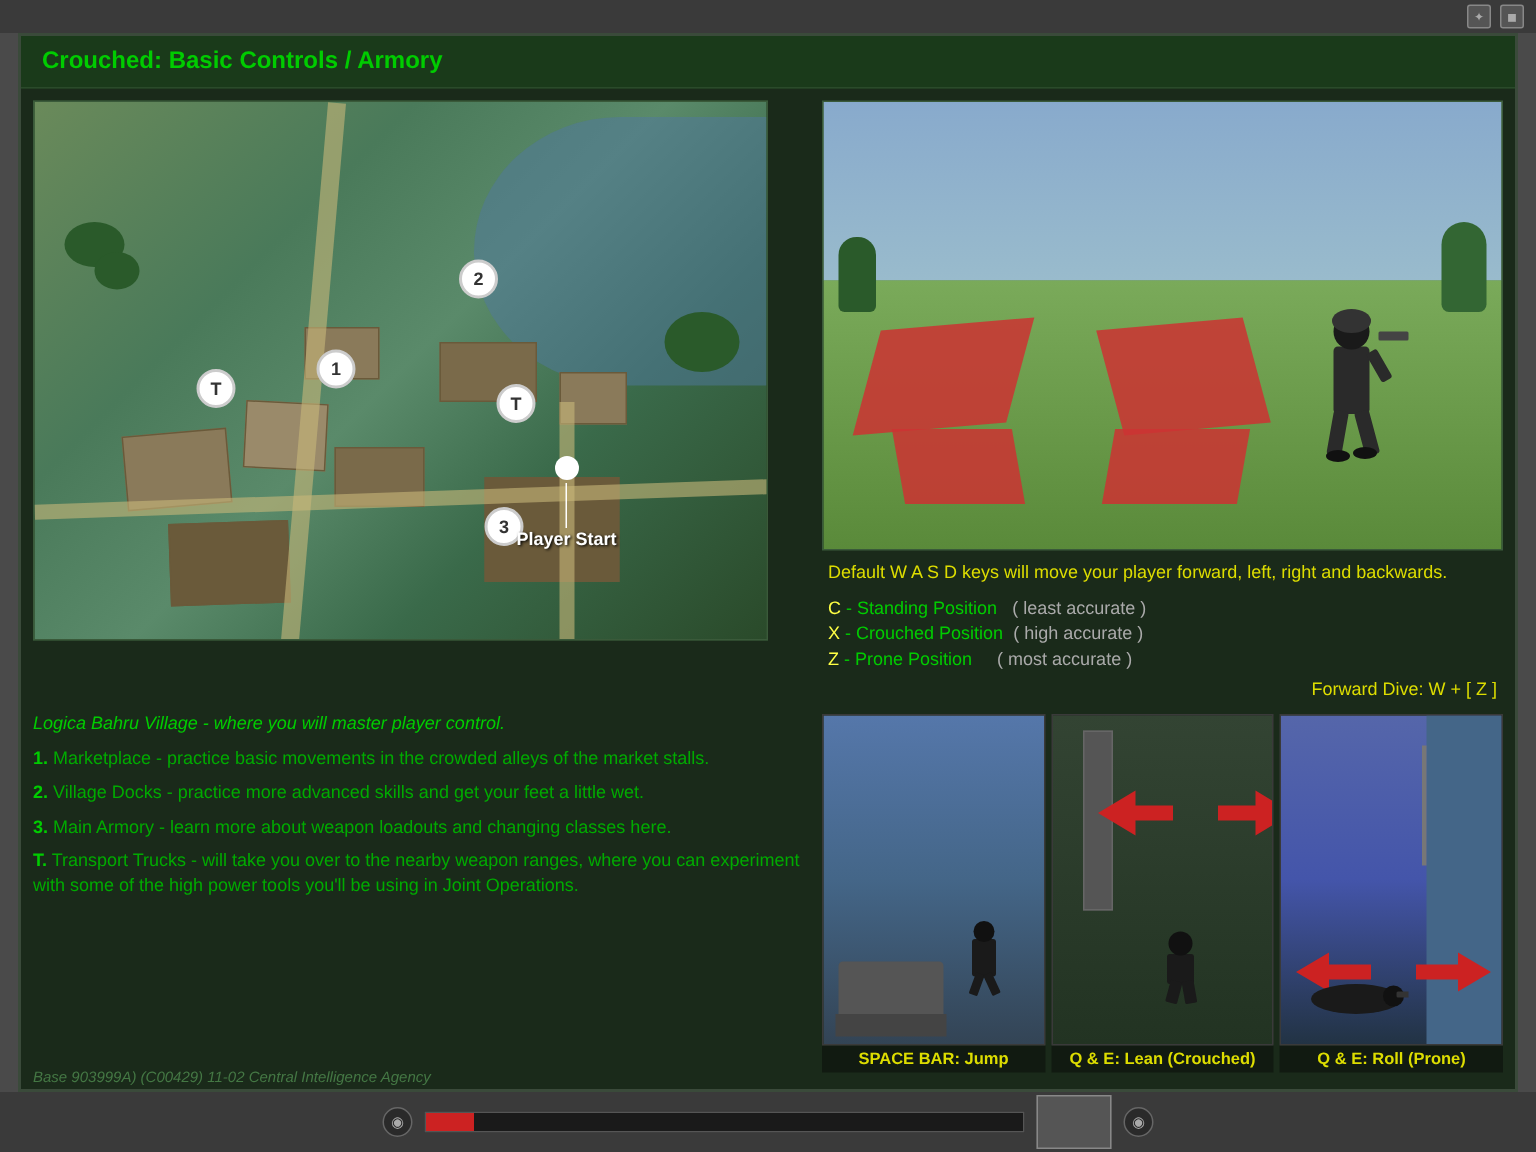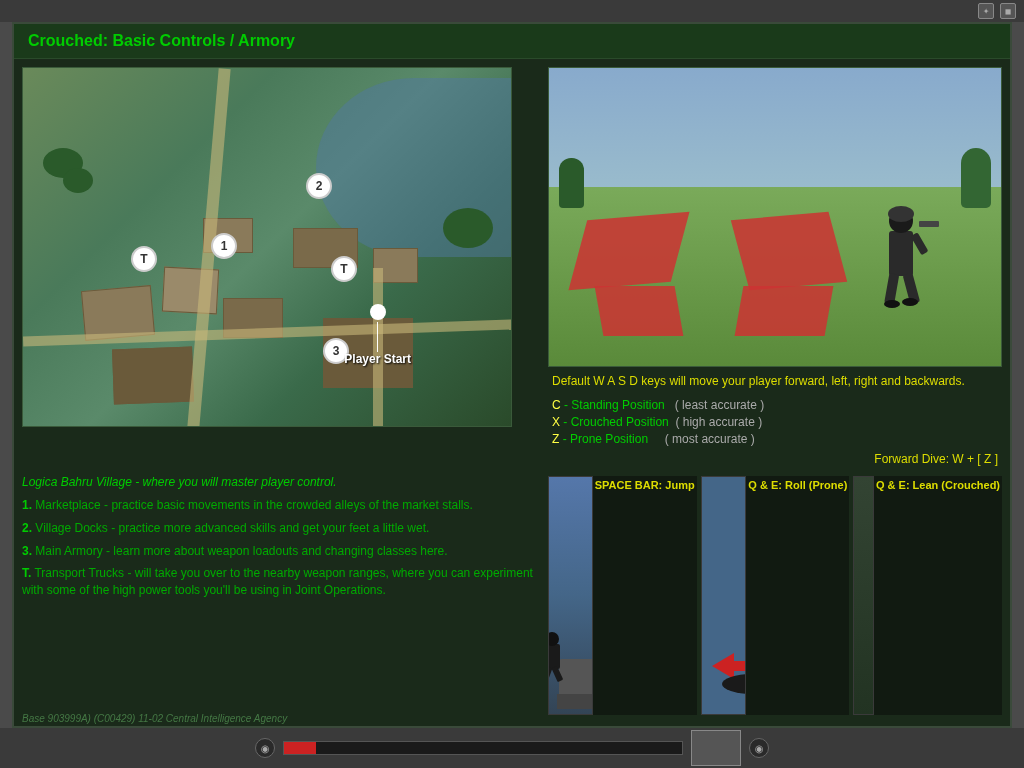--- a/index.html
+++ b/index.html
@@ -261,21 +261,21 @@
       display: flex;
       gap: 4px;
       margin-top: 4px;
       flex: 1;
       min-height: 0;
     }
 
     .screenshot-item {
       flex: 1;
       display: flex;
-      flex-direction: row;
+      flex-direction: column;
     }
 
     .screenshot-img {
       flex: 1;
       background: #2a2a2a;
       border: 1px solid #3a3a3a;
       position: relative;
       overflow: hidden;
       min-height: 130px;
     }
@@ -541,44 +541,20 @@
                 <rect x="12" y="15" width="16" height="25" fill="#1a1a1a" rx="2"></rect>
                 <circle cx="20" cy="10" r="7" fill="#111"></circle>
                 <rect x="14" y="38" width="6" height="15" fill="#1a1a1a" rx="1" transform="rotate(20,17,40)"></rect>
                 <rect x="20" y="38" width="6" height="15" fill="#1a1a1a" rx="1" transform="rotate(-25,23,40)"></rect>
               </svg>
             </div>
             <div class="screenshot-label">SPACE BAR: Jump</div>
           </div>
 
           <div class="screenshot-item">
-            <div class="screenshot-img screenshot-roll">
-
-              <div style="position:absolute;right:0;top:0;bottom:0;width:50px;background:#446688"></div>
-
-              <div style="position:absolute;right:50px;top:20px;width:3px;height:80px;background:#777"></div>
-
-              <svg style="position:absolute;left:10px;bottom:30px;width:130px;height:35px" viewBox="0 0 130 35">
-
-                <polygon points="0,17 22,4 22,12 50,12 50,22 22,22 22,30" fill="#cc2222"></polygon>
-
-                <polygon points="130,17 108,4 108,12 80,12 80,22 108,22 108,30" fill="#cc2222"></polygon>
-              </svg>
-
-              <svg style="position:absolute;left:15px;bottom:15px;width:70px;height:35px" viewBox="0 0 70 35">
-                <ellipse cx="35" cy="20" rx="30" ry="10" fill="#1a1a1a"></ellipse>
-                <circle cx="60" cy="18" r="7" fill="#111"></circle>
-
-                <rect x="62" y="15" width="20" height="4" fill="#333" rx="1"></rect>
-              </svg>
-            </div>
-            <div class="screenshot-label">Q &amp; E: Roll (Prone)</div>
-          </div>
-
-          <div class="screenshot-item">
             <div class="screenshot-img screenshot-lean">
 
               <div style="position:absolute;left:20px;top:10px;width:20px;height:120px;background:#555;border:1px solid #666"></div>
 
               <svg style="position:absolute;left:30px;top:45px;width:130px;height:40px" viewBox="0 0 130 40">
 
                 <polygon points="0,20 25,5 25,15 50,15 50,25 25,25 25,35" fill="#cc2222"></polygon>
 
                 <polygon points="130,20 105,5 105,15 80,15 80,25 105,25 105,35" fill="#cc2222"></polygon>
               </svg>
@@ -586,20 +562,44 @@
               <svg style="position:absolute;right:30px;bottom:20px;width:50px;height:65px" viewBox="0 0 50 65">
                 <rect x="10" y="25" width="18" height="20" fill="#1a1a1a" rx="2"></rect>
                 <circle cx="19" cy="18" r="8" fill="#111"></circle>
                 <rect x="12" y="43" width="8" height="15" fill="#1a1a1a" rx="1" transform="rotate(15,16,45)"></rect>
                 <rect x="20" y="43" width="8" height="15" fill="#1a1a1a" rx="1" transform="rotate(-10,24,45)"></rect>
               </svg>
             </div>
             <div class="screenshot-label">Q &amp; E: Lean (Crouched)</div>
           </div>
 
+          <div class="screenshot-item">
+            <div class="screenshot-img screenshot-roll">
+
+              <div style="position:absolute;right:0;top:0;bottom:0;width:50px;background:#446688"></div>
+
+              <div style="position:absolute;right:50px;top:20px;width:3px;height:80px;background:#777"></div>
+
+              <svg style="position:absolute;left:10px;bottom:30px;width:130px;height:35px" viewBox="0 0 130 35">
+
+                <polygon points="0,17 22,4 22,12 50,12 50,22 22,22 22,30" fill="#cc2222"></polygon>
+
+                <polygon points="130,17 108,4 108,12 80,12 80,22 108,22 108,30" fill="#cc2222"></polygon>
+              </svg>
+
+              <svg style="position:absolute;left:15px;bottom:15px;width:70px;height:35px" viewBox="0 0 70 35">
+                <ellipse cx="35" cy="20" rx="30" ry="10" fill="#1a1a1a"></ellipse>
+                <circle cx="60" cy="18" r="7" fill="#111"></circle>
+
+                <rect x="62" y="15" width="20" height="4" fill="#333" rx="1"></rect>
+              </svg>
+            </div>
+            <div class="screenshot-label">Q &amp; E: Roll (Prone)</div>
+          </div>
+
         </div>
       </div>
 
     </div>
   </div>
 
   <div class="bottom-bar">
     <div class="bottom-icon-left">◉</div>
     <div class="progress-bar-container">
       <div class="progress-bar-fill"></div>

